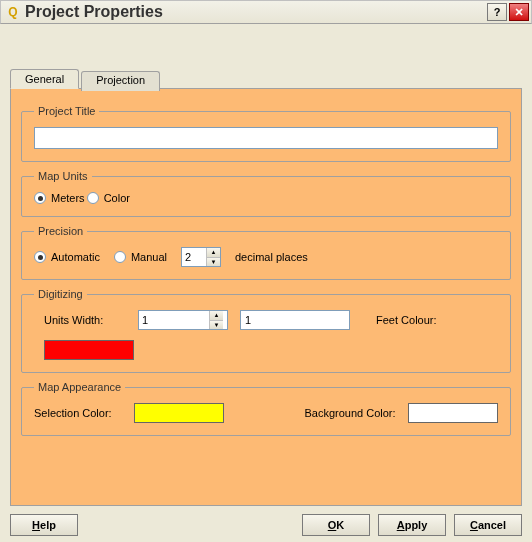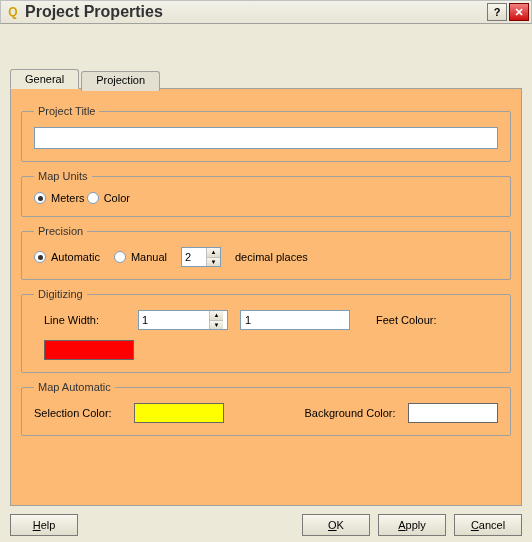--- a/index.html
+++ b/index.html
@@ -141,20 +141,21 @@
   .button-bar {
     display: flex; gap: 8px; margin-top: 8px; align-items: center;
   }
   .btn {
     min-width: 68px; height: 22px;
     border: 1px solid #7a7a7a;
     background: linear-gradient(to bottom, #f8f6ed, #e0ddcd);
     font-family: inherit; font-size: 11px;
     cursor: pointer;
     padding: 0 10px;
+    font-weight: bold;
   }
   .btn u { text-decoration: underline; }
   .spacer { flex: 1; }
   .label-cell { white-space: nowrap; }
 </style>
 </head>
 <body>
 
 <div class="titlebar">
   <div class="app-icon">Q</div>
@@ -217,39 +218,39 @@
             <div class="arrow">▼</div>
           </div>
         </div>
         <span>decimal places</span>
       </div>
     </fieldset>
 
     <fieldset>
       <legend>Digitizing</legend>
       <div class="grid-dig">
-        <span class="label-cell">Line Width:</span>
+        <span class="label-cell">Units Width:</span>
         <div class="spin" style="width:90px">
           <input type="text" style="width: 70px;" value="1">
           <div class="arrows">
             <div class="arrow">▲</div>
             <div class="arrow">▼</div>
           </div>
         </div>
         <input type="text" class="text-input" style="width: 110px; height: 20px;" value="1">
 
         <span class="label-cell">Feet Colour:</span>
         <div class="color-swatch" style=";background:#ff0000"></div>
         <span></span>
           <span></span>
       </div>
     </fieldset>
 
     <fieldset>
-      <legend>Map Automatic</legend>
+      <legend>Map Appearance</legend>
       <div class="grid-appear">
         <span class="label-cell">Selection Color:</span>
         <div class="color-swatch" style=";background:#ffff00"></div>
         <span></span>
         <span class="label-cell" style="text-align:center;padding-right:6px">Background Color:</span>
         <div class="color-swatch" style=";background:#ffffff"></div>
       </div>
     </fieldset>
 
   </div>

